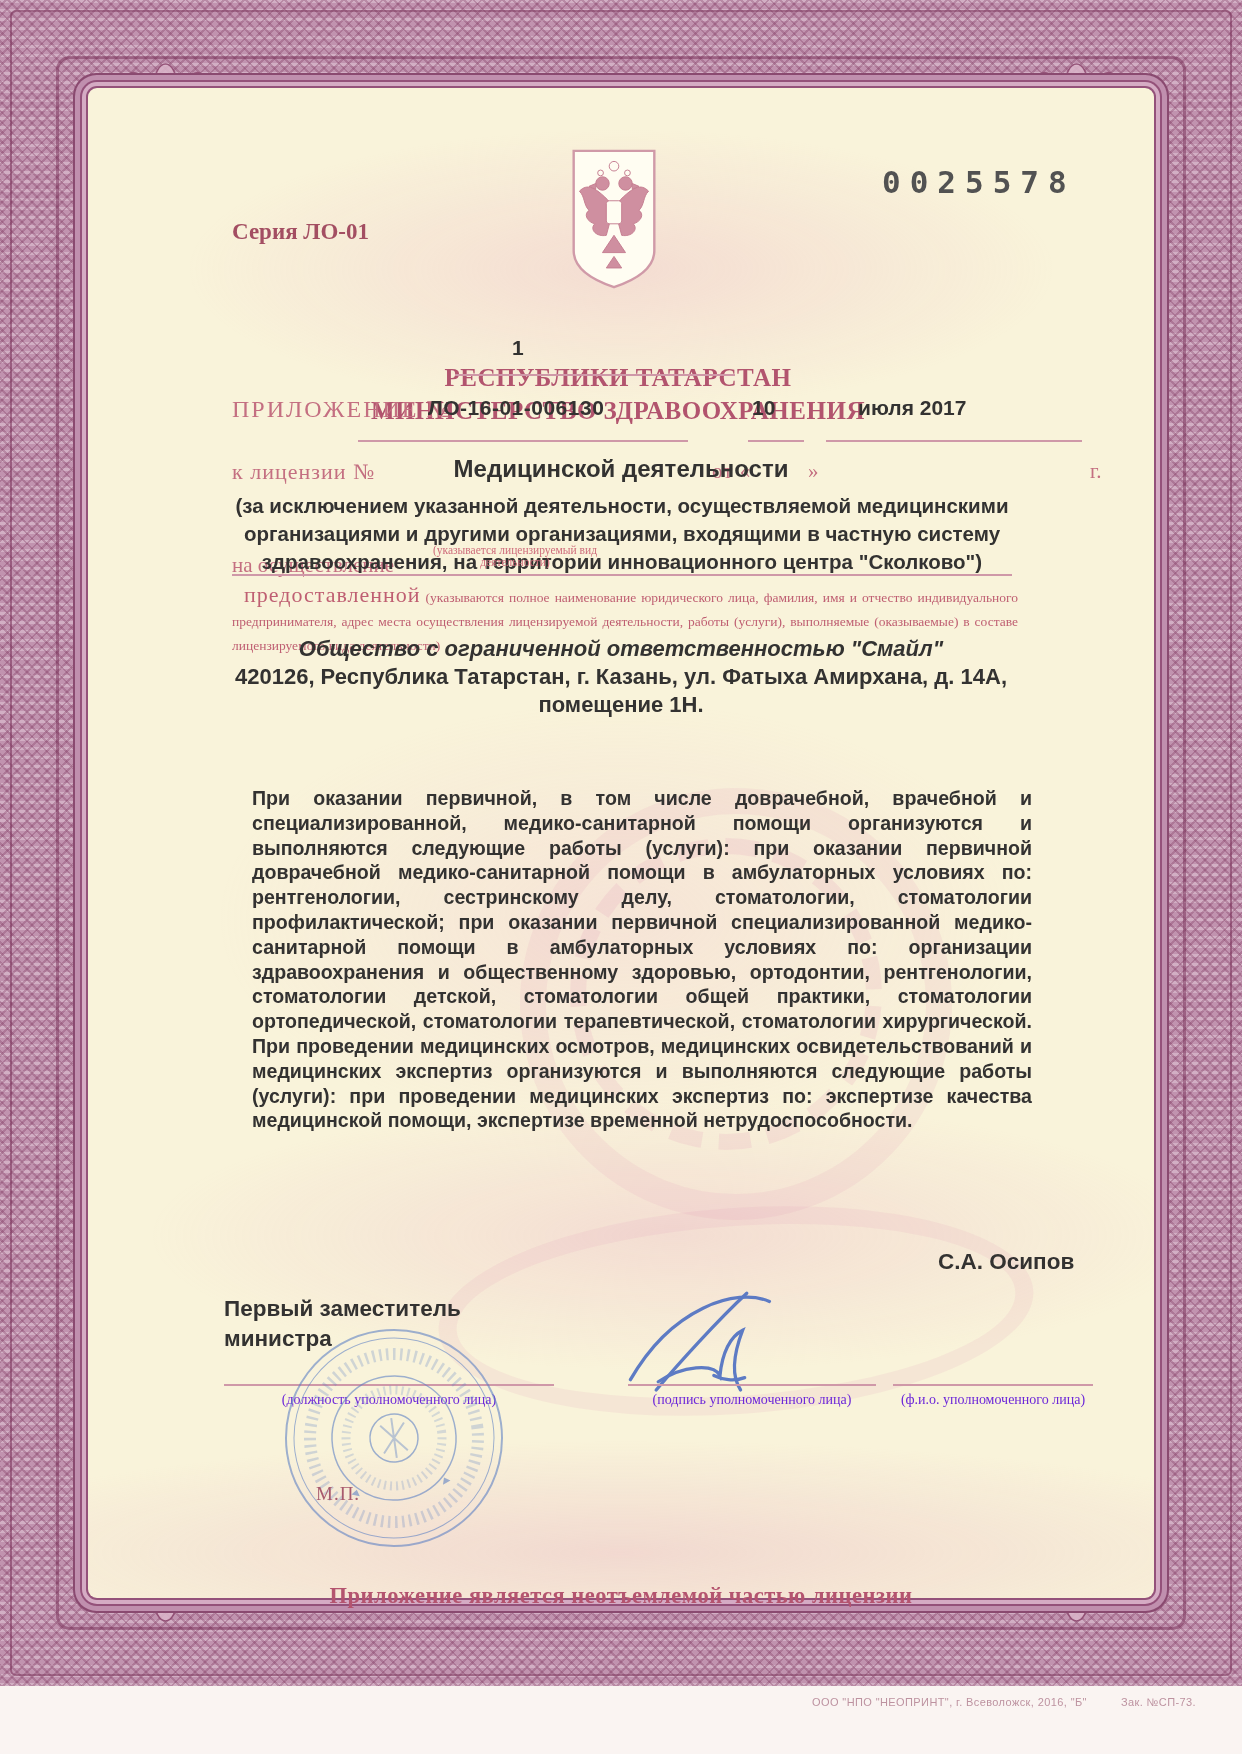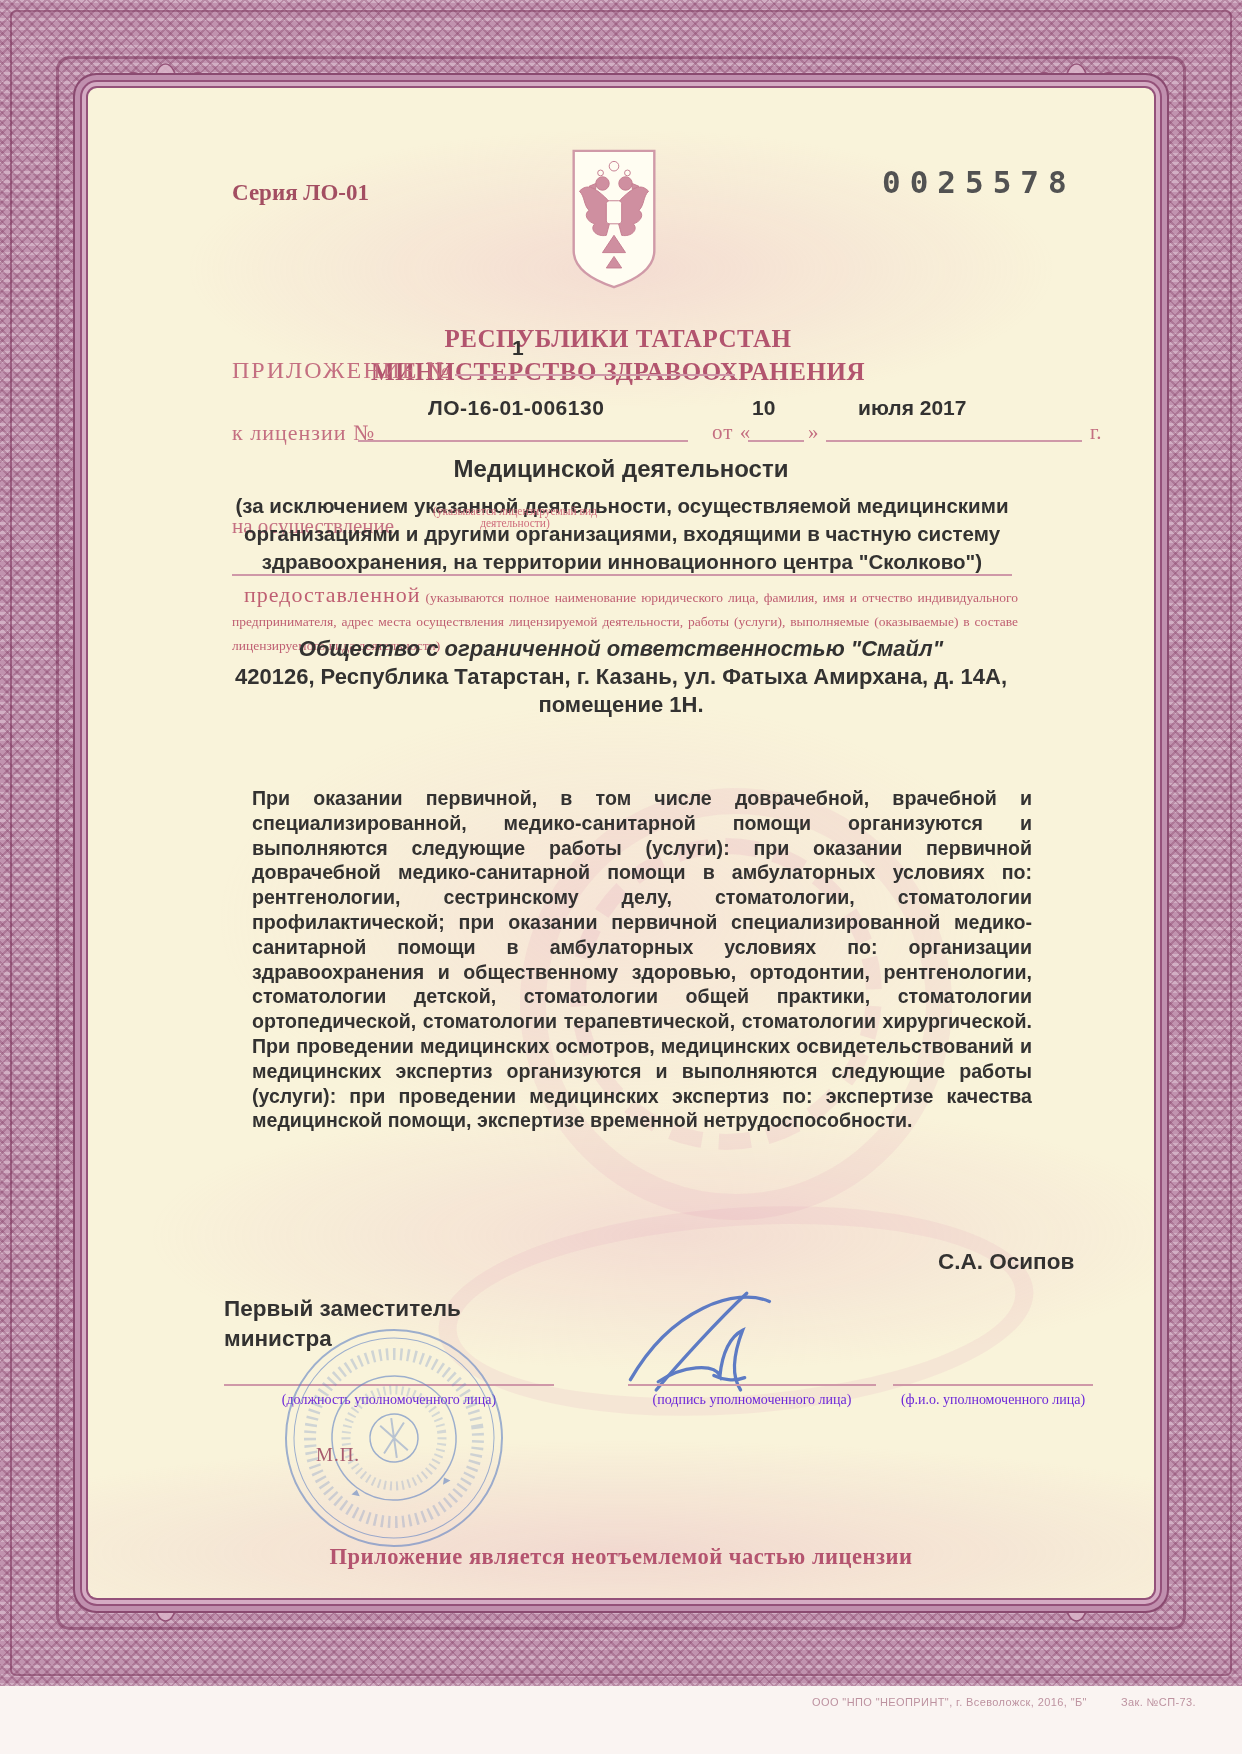--- a/index.html
+++ b/index.html
@@ -49,21 +49,21 @@
   .bottom-strip{position:absolute;left:0;top:1686px;width:1242px;height:68px;background:#faf4f2;}
 
   .rosette{position:absolute;width:145px;height:145px;opacity:.95;}
   .r-tl{left:93px;top:62px;}
   .r-tr{left:1004px;top:62px;}
   .r-bl{left:93px;top:1478px;}
   .r-br{left:1004px;top:1478px;}
 
   
   .abs{position:absolute;z-index:5;}
-  .serif{font-family:"Liberation Serif","DejaVu Serif",serif;}
+  .serif{font-family:"Liberation Serif","DejaVu Serif",serif;margin-top:39px;}
   .rose-lt{color:#c46f81;}
   .ink{color:#333231;font-weight:bold;font-family:"Liberation Sans","DejaVu Sans",sans-serif;}
   .uline{border-bottom:2px solid #cf98a8;height:0;}
   .caption{font-family:"Liberation Serif",serif;color:#6d28d9;font-size:14px;text-align:center;}
   .center{text-align:center;}
 
   .series-label{left:232px;top:180px;font-size:23px;color:#a34e62;font-weight:bold;}
   .serial{left:882px;top:164px;font-family:"DejaVu Sans Mono",monospace;font-size:31px;color:#525252;letter-spacing:9px;font-weight:bold;}
   .coat{left:566px;top:146px;width:96px;height:146px;}
   .ministry{left:178px;top:322px;width:880px;font-size:25px;font-weight:bold;color:#b2546e;letter-spacing:.5px;line-height:33px;}

